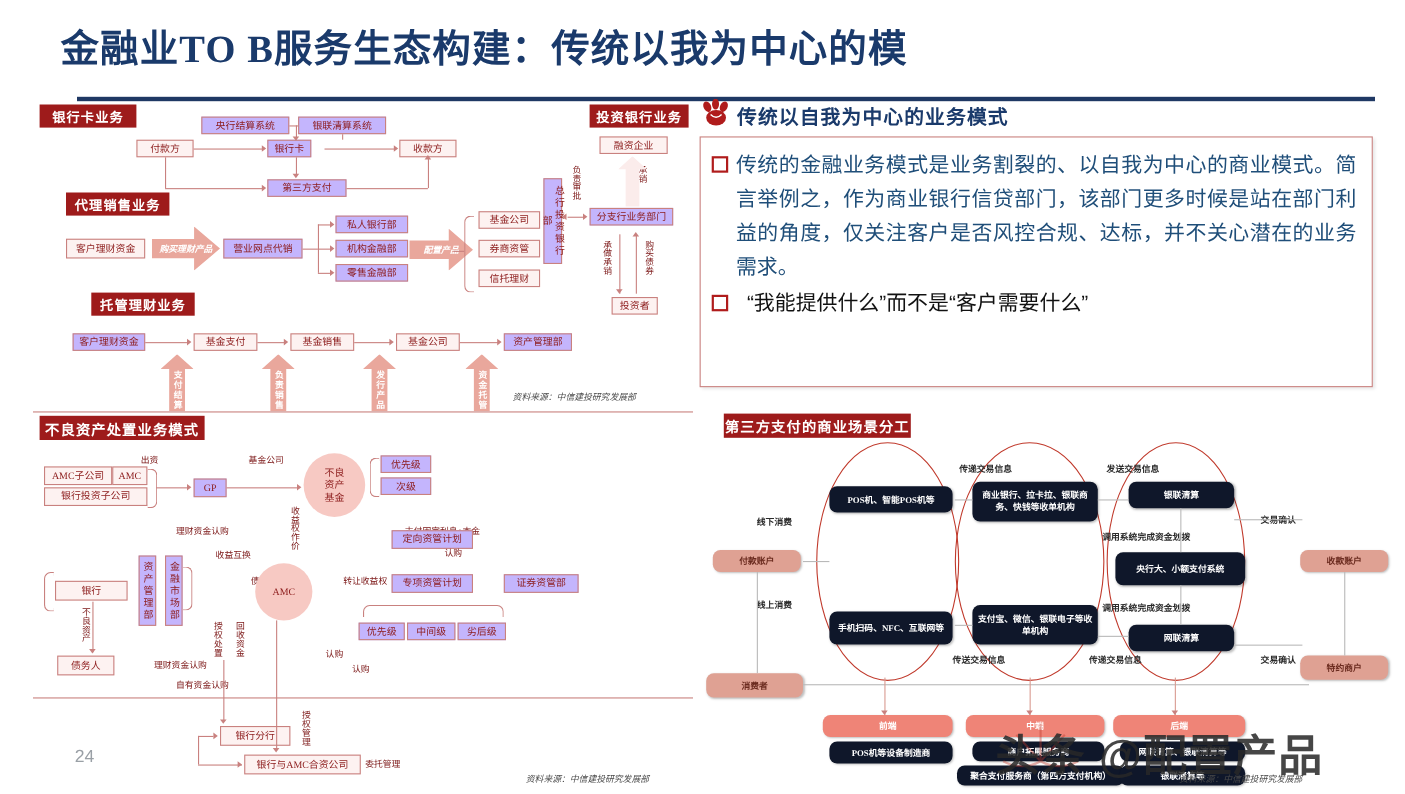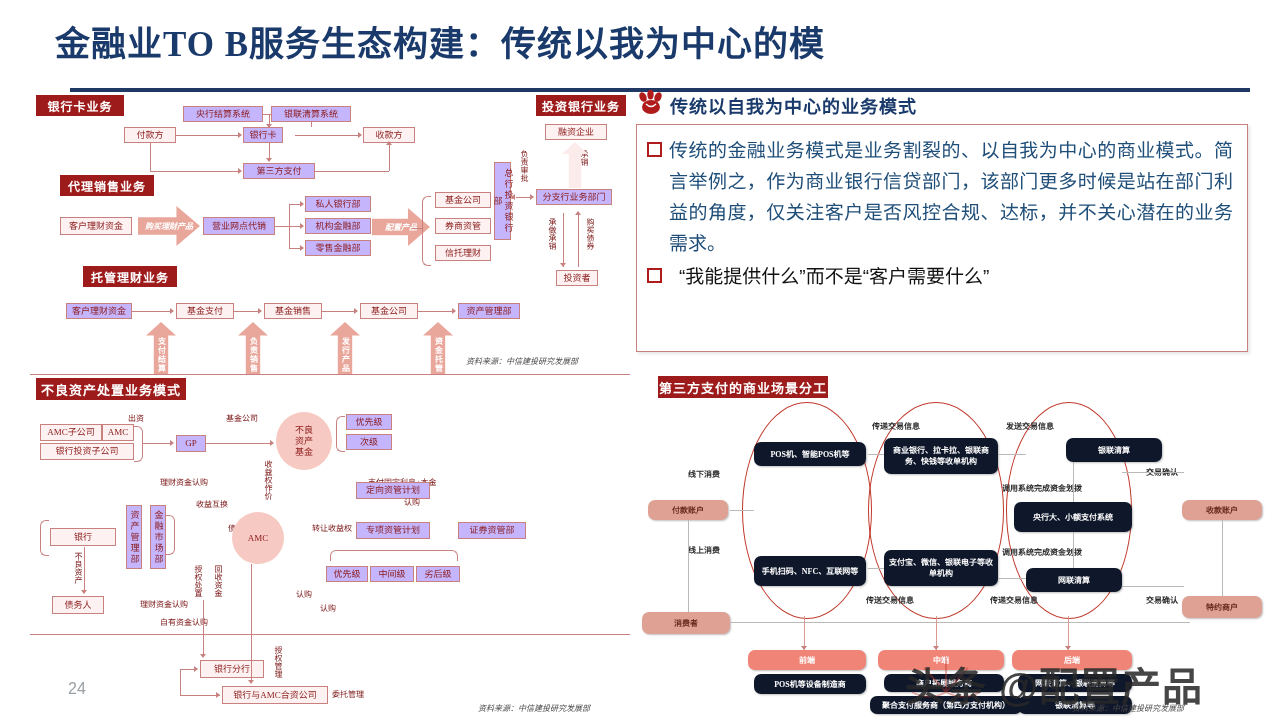--- a/index.html
+++ b/index.html
@@ -350,21 +350,21 @@
     <div class="rb-node light" style="left:6px;top:240px;width:88px;height:22px;">消费者</div>
     <div class="rb-node light" style="left:546px;top:128px;width:80px;height:20px;">收款账户</div>
     <div class="rb-node light" style="left:546px;top:224px;width:80px;height:22px;">特约商户</div>
 
     <div class="rb-node" style="left:118px;top:70px;width:112px;height:24px;">POS机、智能POS机等</div>
     <div class="rb-node" style="left:118px;top:184px;width:112px;height:30px;">手机扫码、NFC、互联网等</div>
 
     <div class="rb-node" style="left:248px;top:66px;width:114px;height:36px;">商业银行、拉卡拉、银联商务、快钱等收单机构</div>
     <div class="rb-node" style="left:248px;top:178px;width:114px;height:36px;">支付宝、微信、银联电子等收单机构</div>
 
-    <div class="rb-node" style="left:390px;top:66px;width:96px;height:24px;margin-left:40px;">银联清算</div>
+    <div class="rb-node" style="left:390px;top:66px;width:96px;height:24px;">银联清算</div>
     <div class="rb-node" style="left:378px;top:130px;width:118px;height:30px;">央行大、小额支付系统</div>
     <div class="rb-node" style="left:390px;top:196px;width:96px;height:24px;">网联清算</div>
 
     <div class="rb-lbl" style="left:52px;top:96px;">线下消费</div>
     <div class="rb-lbl" style="left:52px;top:172px;">线上消费</div>
     <div class="rb-lbl" style="left:236px;top:48px;">传递交易信息</div>
     <div class="rb-lbl" style="left:230px;top:222px;">传送交易信息</div>
     <div class="rb-lbl" style="left:370px;top:48px;">发送交易信息</div>
     <div class="rb-lbl" style="left:366px;top:110px;">调用系统完成资金划拨</div>
     <div class="rb-lbl" style="left:366px;top:174px;">调用系统完成资金划拨</div>

